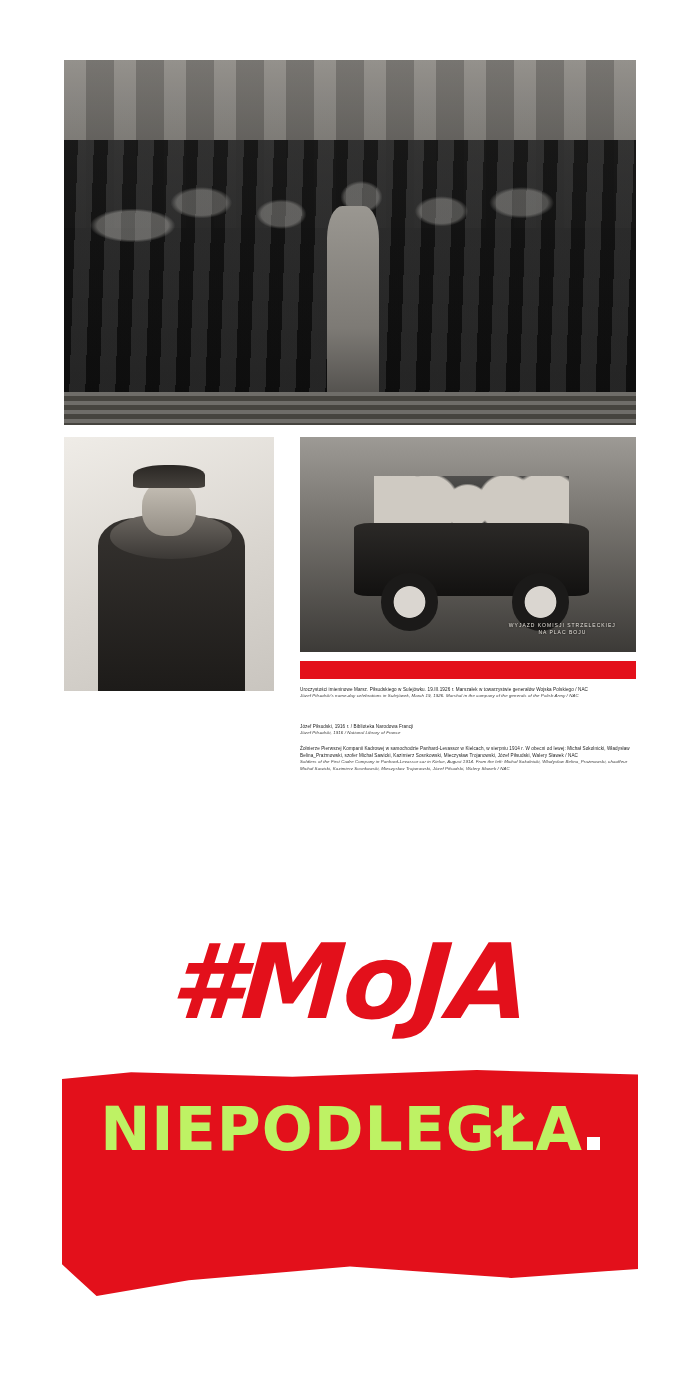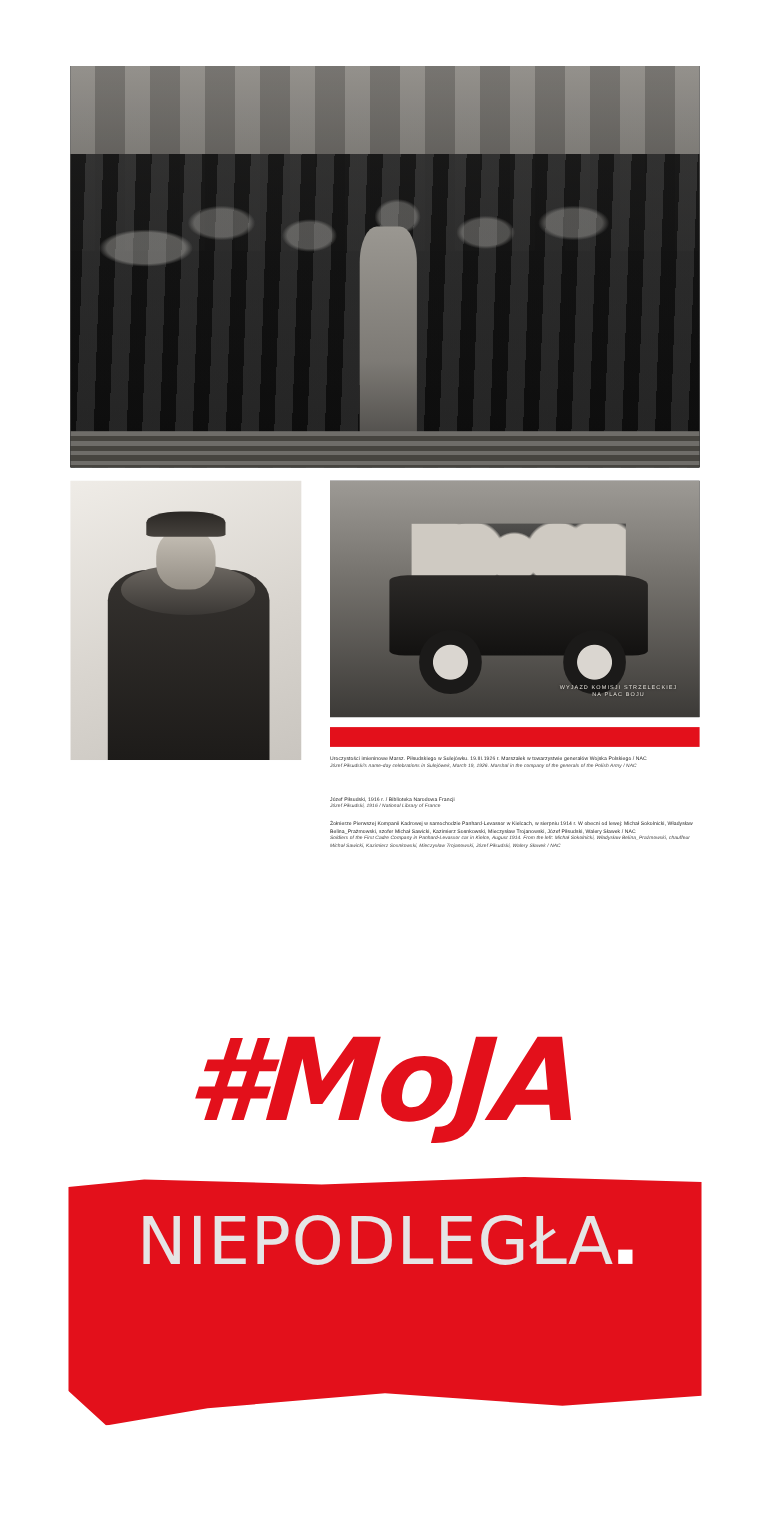--- a/index.html
+++ b/index.html
@@ -115,23 +115,23 @@
     height: 226px;
     background: #e3101b;
     clip-path: polygon(0% 4%, 12% 1%, 40% 3%, 72% 0%, 100% 2%, 100% 88%, 78% 92%, 50% 87%, 22% 93%, 6% 100%, 0% 86%);
   }
   #banner-text {
     position: absolute;
     left: 0;
     top: 24px;
     width: 576px;
     text-align: center;
-    color: #e5e5e5;
+    color: #bef264;
     font-size: 60px;
-    font-weight: normal;
+    font-weight: bold;
     letter-spacing: 1px;
     font-family: "DejaVu Sans", sans-serif;
     white-space: nowrap;
   }
   #banner-dot {
     display: inline-block;
     width: 13px;
     height: 13px;
     background: #ffffff;
     vertical-align: baseline;

